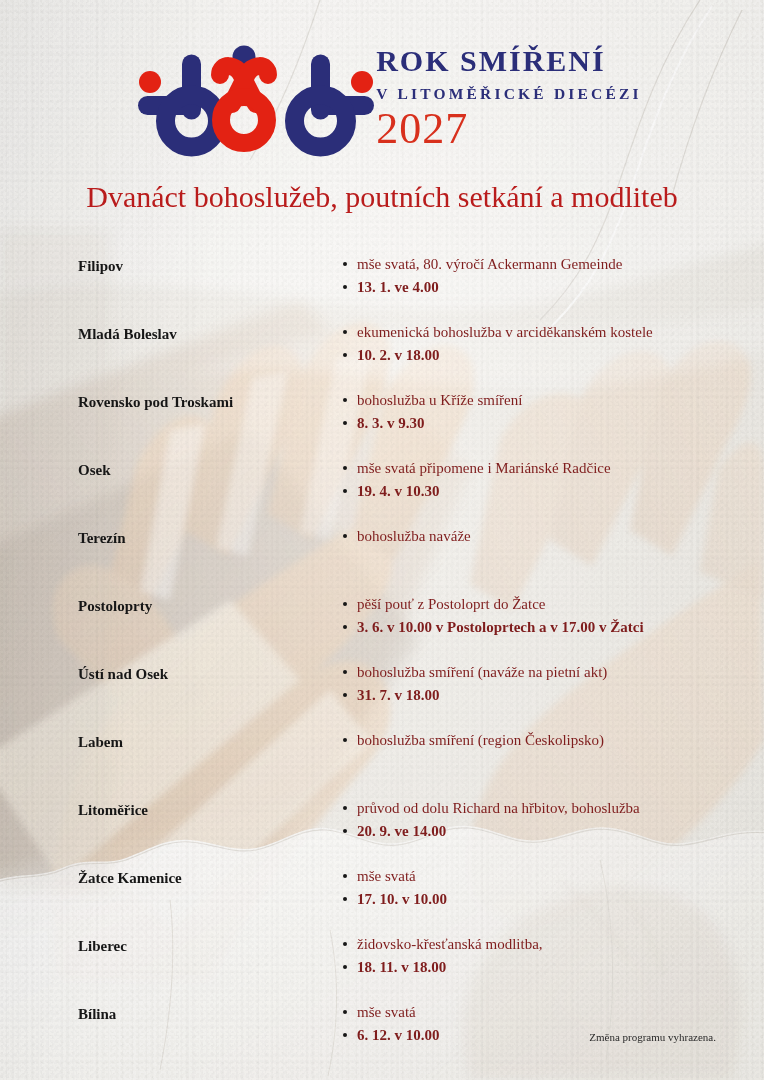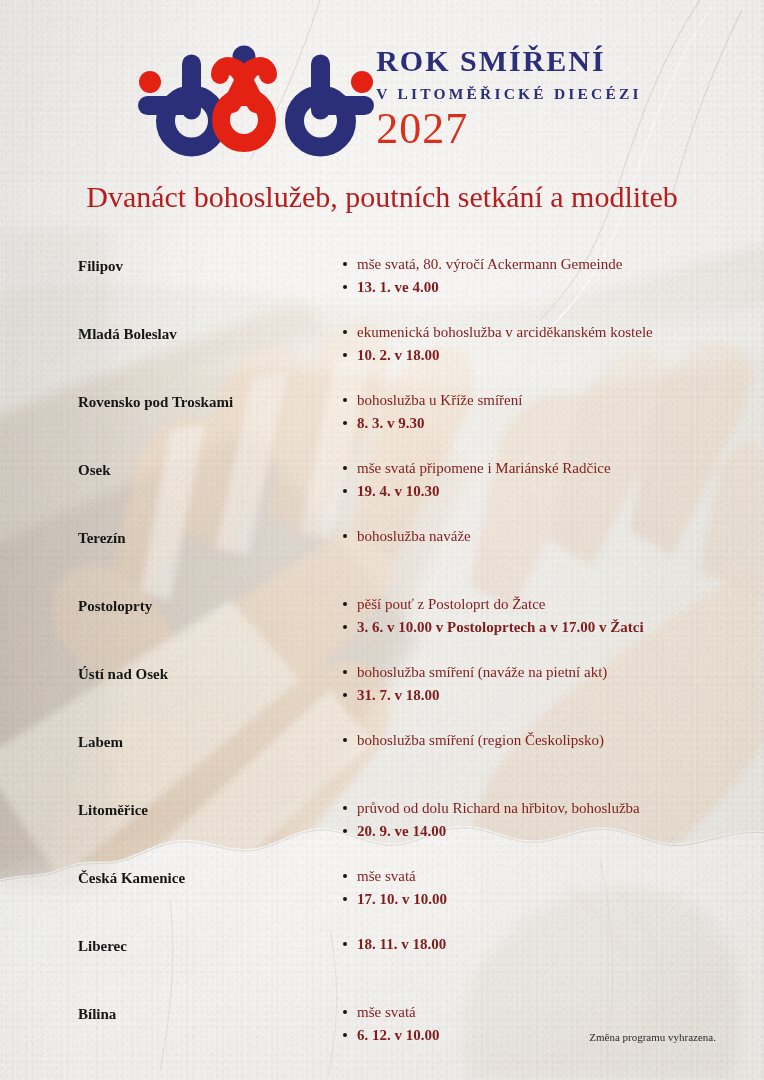--- a/index.html
+++ b/index.html
@@ -390,29 +390,30 @@
         </div>
       </div>
       <div class="row">
         <div class="place">Litoměřice</div>
         <div class="details">
           <div class="li">průvod od dolu Richard na hřbitov, bohoslužba</div>
           <div class="li when">20. 9. ve 14.00</div>
         </div>
       </div>
       <div class="row">
-        <div class="place">Česká Kamenice</div>
+        <div class="place">Žatce Kamenice</div>
         <div class="details">
           <div class="li">mše svatá</div>
           <div class="li when">17. 10. v 10.00</div>
         </div>
       </div>
       <div class="row">
         <div class="place">Liberec</div>
         <div class="details">
+          <div class="li">židovsko-křesťanská modlitba,</div>
           <div class="li when">18. 11. v 18.00</div>
         </div>
       </div>
       <div class="row">
         <div class="place">Bílina</div>
         <div class="details">
           <div class="li">mše svatá</div>
           <div class="li when">6. 12. v 10.00</div>
         </div>
       </div>

